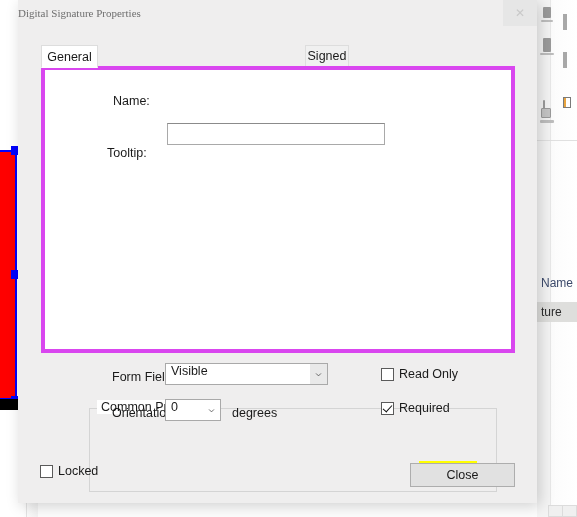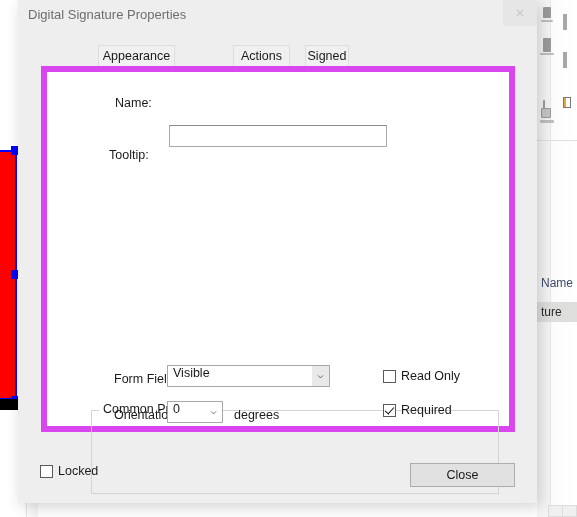--- a/index.html
+++ b/index.html
@@ -164,46 +164,46 @@
     box-shadow: 3px 3px 14px rgba(0,0,0,0.18);
   }
   .titlebar {
     position: absolute;
     left: 0; top: 0;
     width: 519px; height: 30px;
     background: #efeeee;
   }
   .title-text {
     position: absolute;
-    left: 10px; top: 7px;
-    font-size: 13px;
+    left: 0; top: 7px;
+    font-size: 11px;
     color: #6e6e6e;
     white-space: nowrap;
-    font-family: Liberation Sans, sans-serif;
+    font-family: Liberation Serif, serif;
   }
   .win-close {
     position: absolute;
     right: 0; top: 0;
     width: 34px; height: 26px;
     background: #e6e6e6;
     display: flex;
     align-items: center;
     justify-content: center;
     color: #c9c9c9;
     font-size: 12px;
     cursor: default;
   }
 
   
   .content-panel {
     position: absolute;
     left: 23px; top: 66px;
-    width: 474px; height: 366px;
-    background: #ffffff;
-    border: 6px solid #d946ef;
+    width: 474px; height: 287px;
+    background: #ffffff;
+    border: 4px solid #d946ef;
     box-sizing: border-box;
   }
 
   
   .tabstrip {
     position: absolute;
     left: 23px; top: 45px;
     width: 474px; height: 22px;
   }
   .tab {
@@ -396,22 +396,21 @@
 </div>
 
 <div id="dialog">
 
   <div class="titlebar">
     <div class="title-text">Digital Signature Properties</div>
     <div class="win-close">✕</div>
   </div>
 
   <div class="tabstrip">
-    <div class="tab" style="left:57px; width:77px;">Appearance</div>
-    <div class="tab" style="left:192px; width:57px;">Actions</div>
+    <div class="tab active" style="left:0px; width:57px;">General</div>
     <div class="tab" style="left:264px; width:44px;">Signed</div>
   </div>
 
   <div class="content-panel">
 
     <div class="label" style="left:68px; top:24px;">Name:</div>
 
     <div class="label" style="left:62px; top:60px;margin-top:16px;">Tooltip:</div>
     <div class="textbox" style="left:122px; top:53px; width:218px; height:22px;"></div>
 

